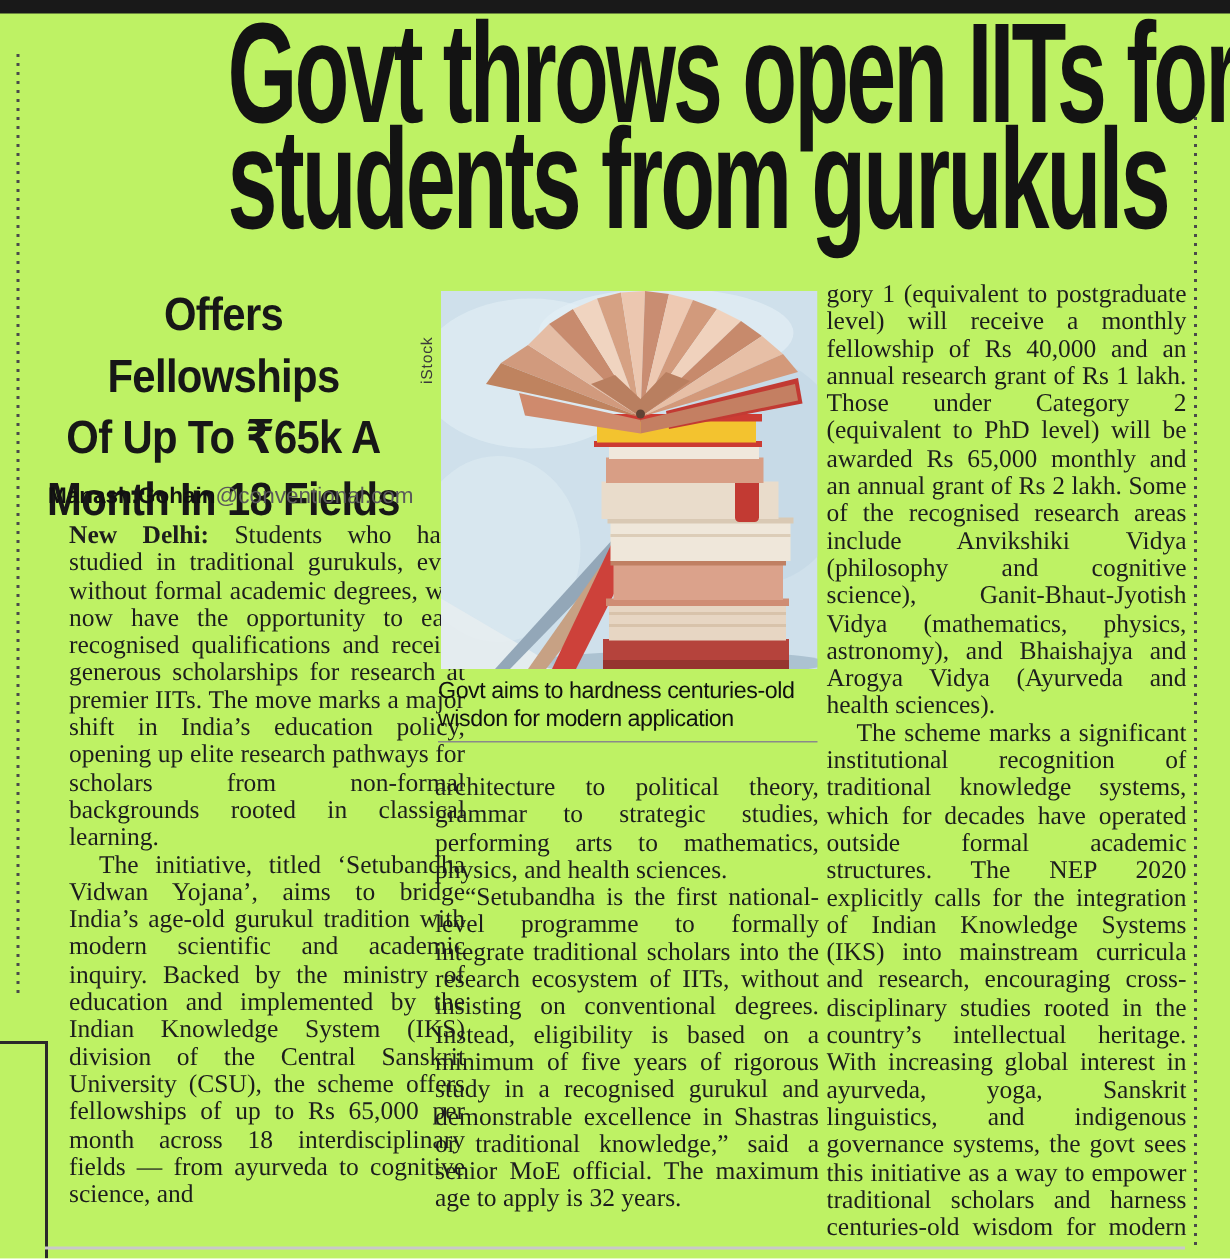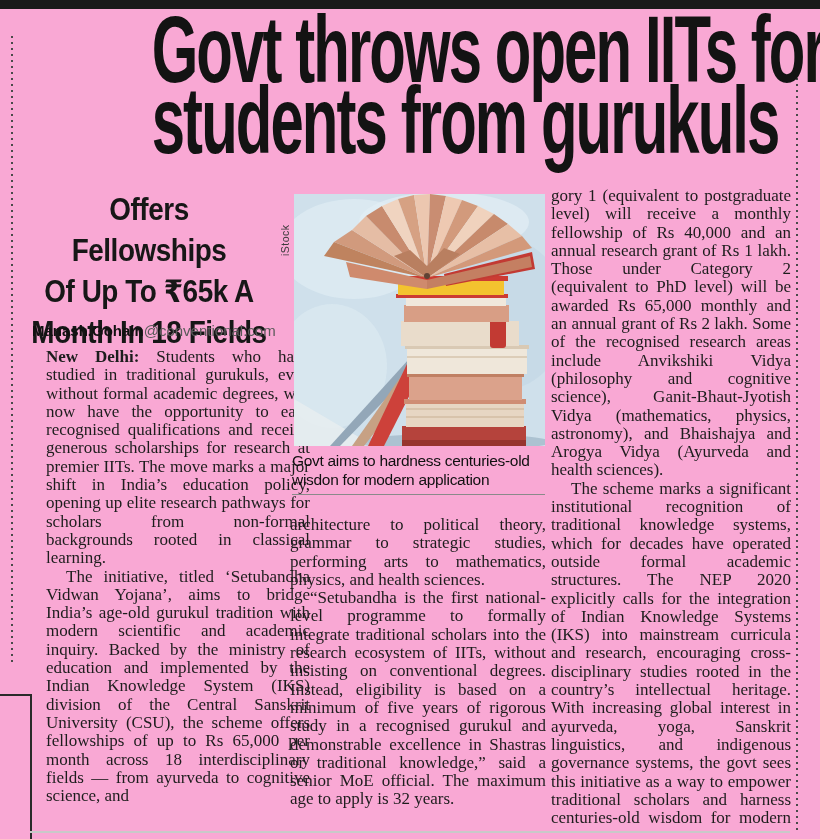--- a/index.html
+++ b/index.html
@@ -1,16 +1,16 @@
 <!DOCTYPE html>
 <html lang="en"><head>
 <meta charset="utf-8">
 <style>
   html,body{margin:0;padding:0;background:#ffffff;}
-  #page{position:relative;width:820px;height:839px;background:#f9a8d4;overflow:hidden;
+  #page{position:relative;width:820px;height:839px;background:#bef264;overflow:hidden;
         font-family:"Liberation Serif","DejaVu Serif",serif;}
   .abs{position:absolute;}
   
   #top-bar{left:0;top:0;width:820px;height:9px;background:#191919;}
   
   .dotted-v{width:2px;background-image:repeating-linear-gradient(to bottom,#4a4a4a 0 2px,transparent 2px 6px);}
   #dot-left{left:11px;top:36px;height:630px;}
   #dot-right{left:796px;top:36px;height:797px;}
   
   #corner-h{left:0;top:694px;width:32px;height:2px;background:#2a2a2a;}

